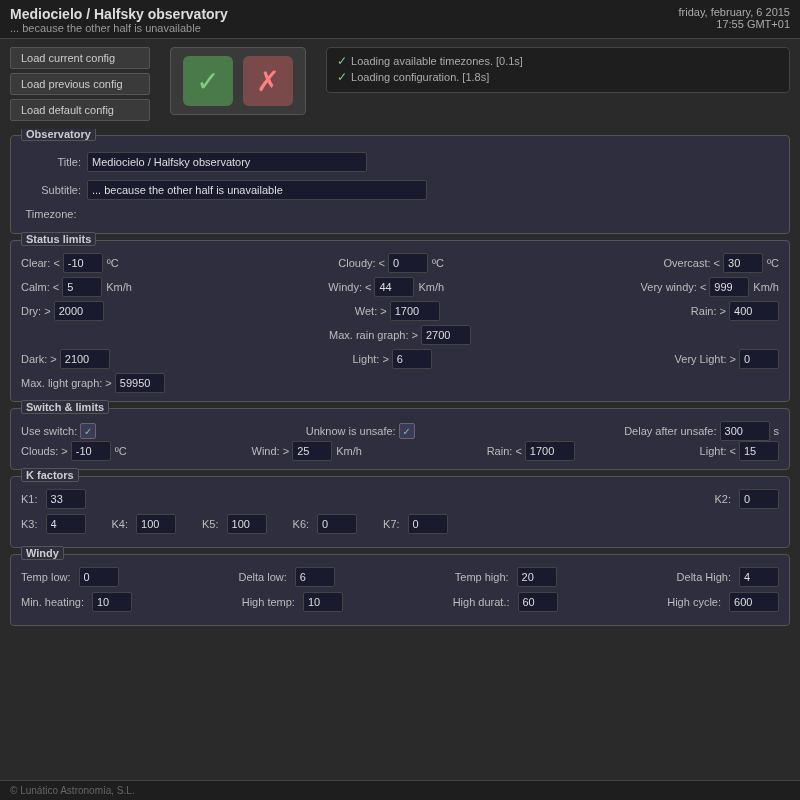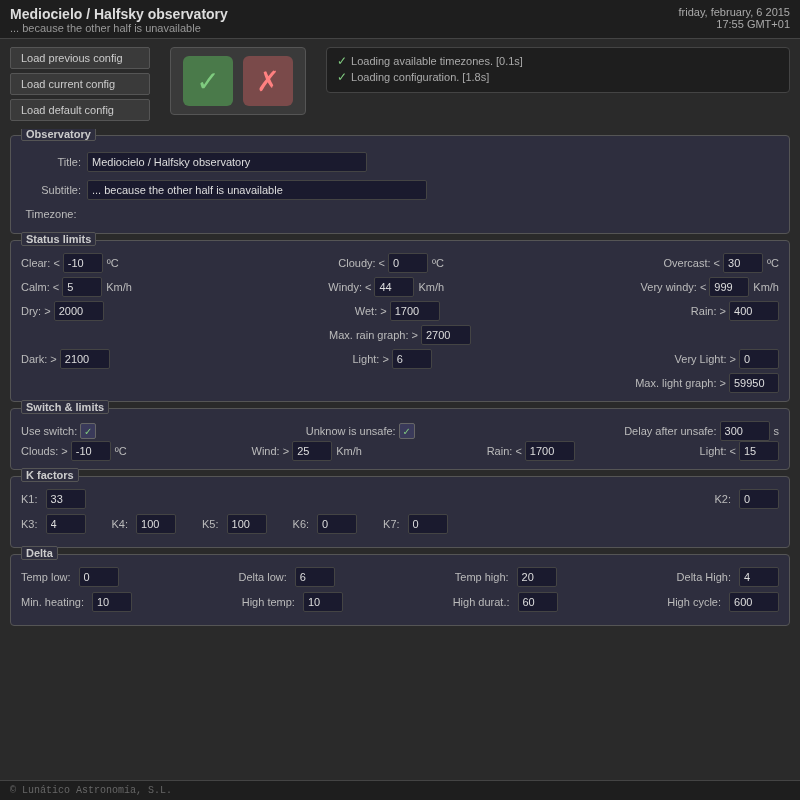--- a/index.html
+++ b/index.html
@@ -209,21 +209,20 @@
     }
 
     
     .footer {
       background: #1e1e1e;
       border-top: 1px solid #444;
       padding: 4px 10px;
       font-size: 10px;
       color: #666;
       margin-top: auto;
-      font-family: Liberation Mono, monospace;
     }
 
     .content-scroll {
       flex: 1;
       overflow-y: auto;
       overflow-x: hidden;
     }
     .content-scroll::-webkit-scrollbar { width: 6px; }
     .content-scroll::-webkit-scrollbar-track { background: #1a1a1a; }
     .content-scroll::-webkit-scrollbar-thumb { background: #444; border-radius: 3px; }
@@ -239,22 +238,22 @@
       <div class="app-subtitle">... because the other half is unavailable</div>
     </div>
     <div class="header-right">
       <div>friday, february, 6 2015</div>
       <div>17:55 GMT+01</div>
     </div>
   </div>
 
   <div class="top-controls">
     <div class="config-buttons">
+      <button class="config-btn">Load current config</button>
       <button class="config-btn">Load previous config</button>
-      <button class="config-btn">Load current config</button>
       <button class="config-btn">Load default config</button>
     </div>
     <div class="checkmark-area">
       <button class="check-btn green">
         <span>✓</span>
       </button>
       <button class="check-btn red">
         <span>✗</span>
       </button>
     </div>
@@ -367,21 +366,21 @@
             <span class="field-label">Light: &gt;</span>
             <input class="text-input xshort" type="text" value="6" style="">
           </div>
           <div style="flex:1"></div>
           <div class="limits-row-item">
             <span class="field-label">Very Light: &gt;</span>
             <input class="text-input xshort" type="text" value="0" style="">
           </div>
         </div>
 
-        <div class="limits-row" style="justify-content: flex-end;">
+        <div class="limits-row" style="justify-content: flex-start;">
           <div class="limits-row-item">
             <span class="field-label">Max. light graph: &gt;</span>
             <input class="text-input short" type="text" value="59950" style="">
           </div>
         </div>
       </div>
     </div>
 
     <div class="section">
       <div class="section-title">Switch &amp; limits</div>
@@ -454,21 +453,21 @@
           <span class="field-label">K6:</span>
           <input class="text-input xshort" type="text" value="0" style="">
           <div style="width:10px"></div>
           <span class="field-label">K7:</span>
           <input class="text-input xshort" type="text" value="0" style="">
         </div>
       </div>
     </div>
 
     <div class="section">
-      <div class="section-title">Delta</div>
+      <div class="section-title">Windy</div>
       <div class="section-content">
 
         <div class="k-row">
           <span class="field-label">Temp low:</span>
           <input class="text-input xshort" type="text" value="0" style="">
           <div style="flex:1"></div>
           <span class="field-label">Delta low:</span>
           <input class="text-input xshort" type="text" value="6" style="">
           <div style="flex:1"></div>
           <span class="field-label">Temp high:</span>

